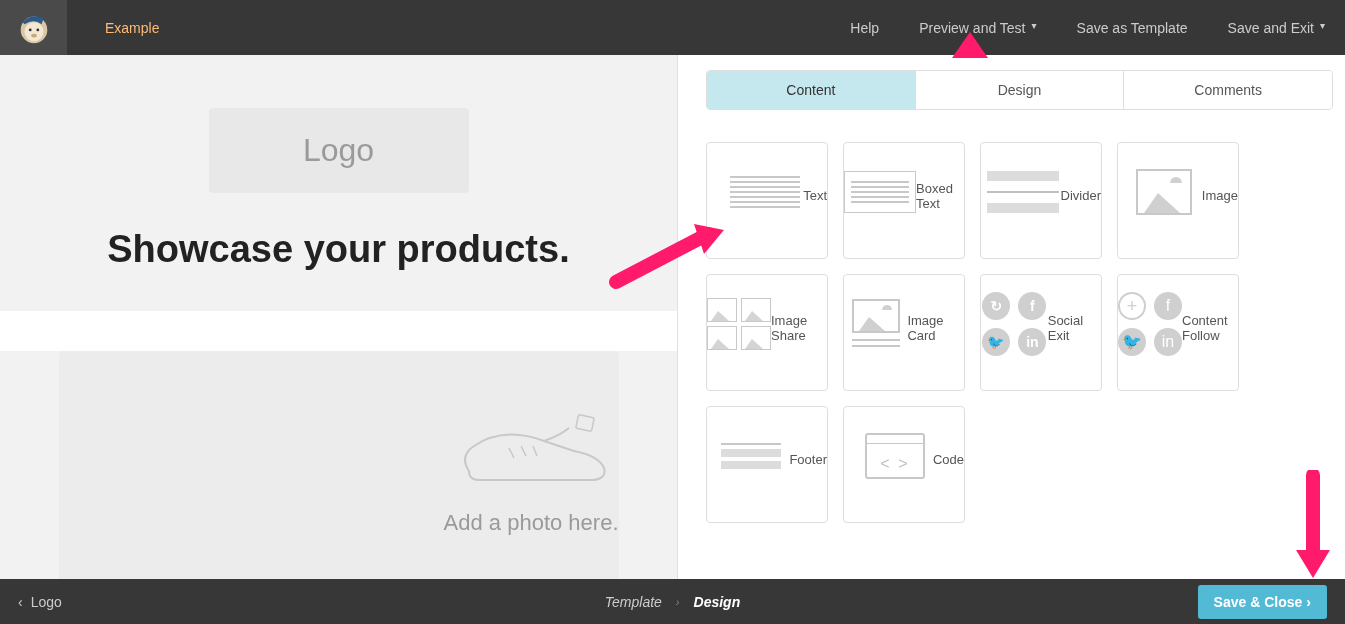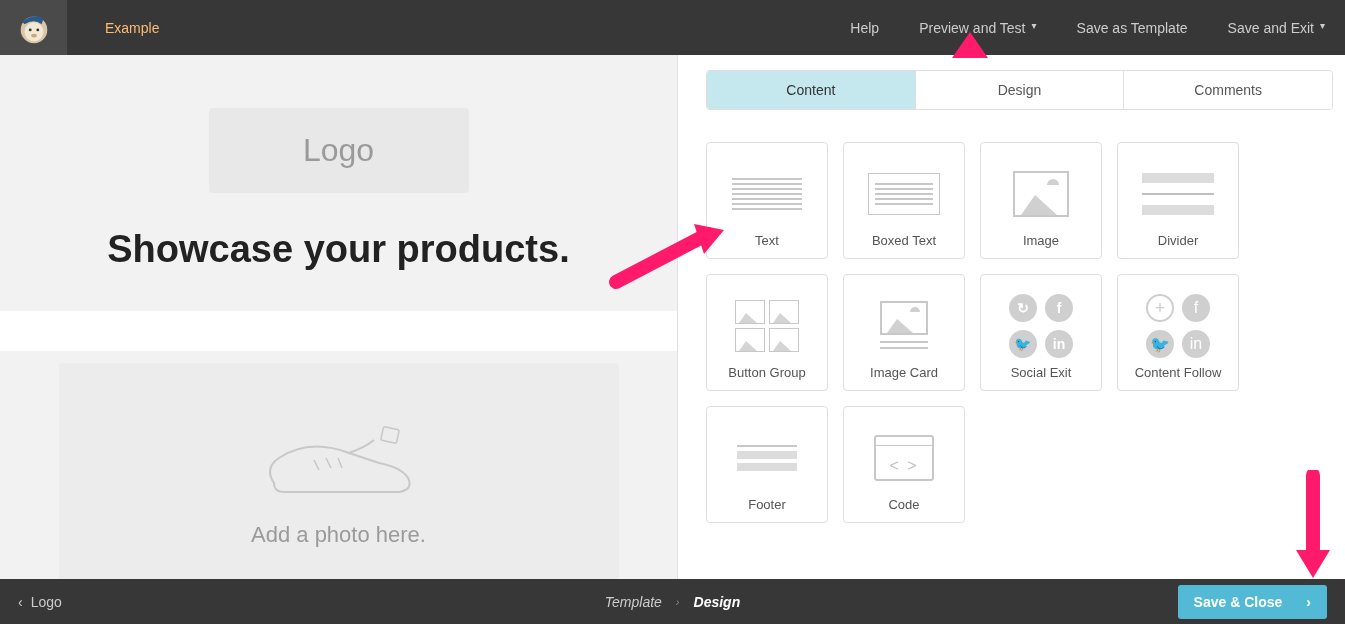--- a/index.html
+++ b/index.html
@@ -16,32 +16,32 @@
 
 .main { display: flex; height: 524px; }
 .preview-pane { width: 677px; background: #f2f2f2; overflow-y: scroll; position: relative; }
 .preview-pane::-webkit-scrollbar { width: 14px; }
 .preview-pane::-webkit-scrollbar-track { background: #f0f0f0; }
 .preview-pane::-webkit-scrollbar-thumb { background: #b8b8b8; border-radius: 2px; }
 .preview-inner { padding-top: 5px; }
 .logo-placeholder { width: 260px; height: 85px; margin: 48px auto 0; background: #e8e8e8; border-radius: 4px; display: flex; align-items: center; justify-content: center; color: #9a9a9a; font-size: 32px; }
 .headline { text-align: center; font-size: 38px; font-weight: bold; color: #222; margin: 35px auto 0; }
 .white-gap { height: 40px; background: #fff; margin-top: 40px; }
-.photo-block { width: 560px; height: 240px; margin: 12px auto; background: #ececec; border-radius: 4px; display: flex; flex-direction: column; align-items: center; justify-content: center; color: #9a9a9a; }
+.photo-block { width: 560px; height: 240px; margin: 0 auto; background: #ececec; border-radius: 4px; display: flex; flex-direction: column; align-items: flex-end; justify-content: center; color: #9a9a9a; }
 .photo-caption { font-size: 22px; margin-top: 14px; color: #9a9a9a; }
 
 
 .editor-pane { flex: 1; background: #fff; border-left: 1px solid #e0e0e0; padding: 15px 12px 0 28px; overflow: hidden; }
 .tabs { display: flex; border: 1px solid #dedede; border-radius: 4px; overflow: hidden; margin-bottom: 32px; }
 .tab { flex: 1; text-align: center; padding: 11px 0; font-size: 14px; color: #555; cursor: pointer; background: #fff; }
 .tab + .tab { border-left: 1px solid #dedede; }
 .tab.active { background: #c5e8ee; color: #333; }
 
 .blocks-grid { display: grid; grid-template-columns: repeat(4, 122px); gap: 15px 15px; }
-.block-card { border: 1px solid #dedede; border-radius: 4px; height: 117px; display: flex; flex-direction: column; align-items: center; justify-content: flex-end; padding-bottom: 10px; cursor: grab; background: #fff; }
+.block-card { border: 1px solid #dedede; border-radius: 4px; height: 117px; display: flex; align-items: center; justify-content: flex-end; padding-bottom: 10px; cursor: grab; background: #fff; }
 .block-card .ico { width: 76px; height: 62px; display: flex; align-items: center; justify-content: center; margin-bottom: 8px; }
 .block-label { font-size: 13px; color: #555; }
 
 .lines { width: 70px; }
 .lines span { display: block; height: 2px; background: #c8c8c8; margin: 3px 0; }
 .boxed .lines { border: 1px solid #c8c8c8; padding: 6px; width: 72px; }
 .divider-ico { width: 72px; }
 .divider-ico .bar { height: 10px; background: #dcdcdc; margin: 4px 0; }
 .divider-ico .line { height: 2px; background: #c0c0c0; margin: 10px 0; }
 .img-ico { width: 56px; height: 46px; border: 2px solid #c8c8c8; position: relative; overflow: hidden; }
@@ -72,21 +72,21 @@
 .code-ico { width: 60px; height: 46px; border: 2px solid #c8c8c8; border-radius: 3px; position: relative; }
 .code-ico::before { content:""; position:absolute; top:0; left:0; right:0; height:8px; border-bottom:1px solid #c8c8c8; }
 .code-ico .ang { position:absolute; top: 20px; left: 0; right: 0; text-align:center; color:#c0c0c0; font-size:16px; letter-spacing: 2px;}
 
 
 .bottombar { height: 45px; background: #373737; display: flex; align-items: center; color: #ccc; font-size: 14px; padding: 0 18px; }
 .back-btn { display: flex; align-items: center; gap: 8px; cursor: pointer; }
 .crumb { position: absolute; left: 50%; transform: translateX(-50%); display: flex; gap: 14px; align-items: center; bottom: 14px; font-style: italic; }
 .crumb .cur { color: #fff; font-weight: 600; }
 .crumb .sep { color: #888; font-size: 11px; }
-.save-close { margin-left: auto; background: #52bad5; color: #fff; padding: 9px 16px; border-radius: 3px; cursor: pointer; display: flex; align-items: center; gap: 24px; font-weight: 600; font-size: 14px; }
+.save-close { margin-left: auto; background: #52bad5; color: #fff; padding: 9px 16px; border-radius: 3px; cursor: pointer; display: flex; align-items: center; gap: 4px; font-weight: 600; font-size: 14px; }
 
 
 .arrow { position: absolute; pointer-events: none; z-index: 100; }
 .arrow svg { display: block; }
 </style>
 </head>
 <body>
 
 <div class="topbar">
   <div class="logo-box">
@@ -166,48 +166,48 @@
               <span></span>
               <span></span>
               <span></span>
               <span></span>
             </div>
           </div>
         <div class="block-label">Boxed Text</div>
       </div>
       <div class="block-card">
         <div class="ico">
-            <div class="img-ico">
-              <div class="sun"></div>
-              <div class="mtn"></div>
-            </div>
-          </div>
-        <div class="block-label">Image</div>
-      </div>
-      <div class="block-card">
-        <div class="ico">
             <div class="divider-ico">
               <div class="bar"></div>
               <div class="line"></div>
               <div class="bar"></div>
             </div>
           </div>
         <div class="block-label">Divider</div>
+      </div>
+      <div class="block-card">
+        <div class="ico">
+            <div class="img-ico">
+              <div class="sun"></div>
+              <div class="mtn"></div>
+            </div>
+          </div>
+        <div class="block-label">Image</div>
       </div>
 
       <div class="block-card">
         <div class="ico">
             <div class="img-group">
               <div class="sm"></div>
               <div class="sm"></div>
               <div class="sm"></div>
               <div class="sm"></div>
             </div>
           </div>
-        <div class="block-label">Button Group</div>
+        <div class="block-label">Image Share</div>
       </div>
       <div class="block-card">
         <div class="ico">
             <div class="img-card-ico">
               <div class="pic"></div>
               <div class="tline"></div>
               <div class="tline"></div>
             </div>
           </div>
         <div class="block-label">Image Card</div>

